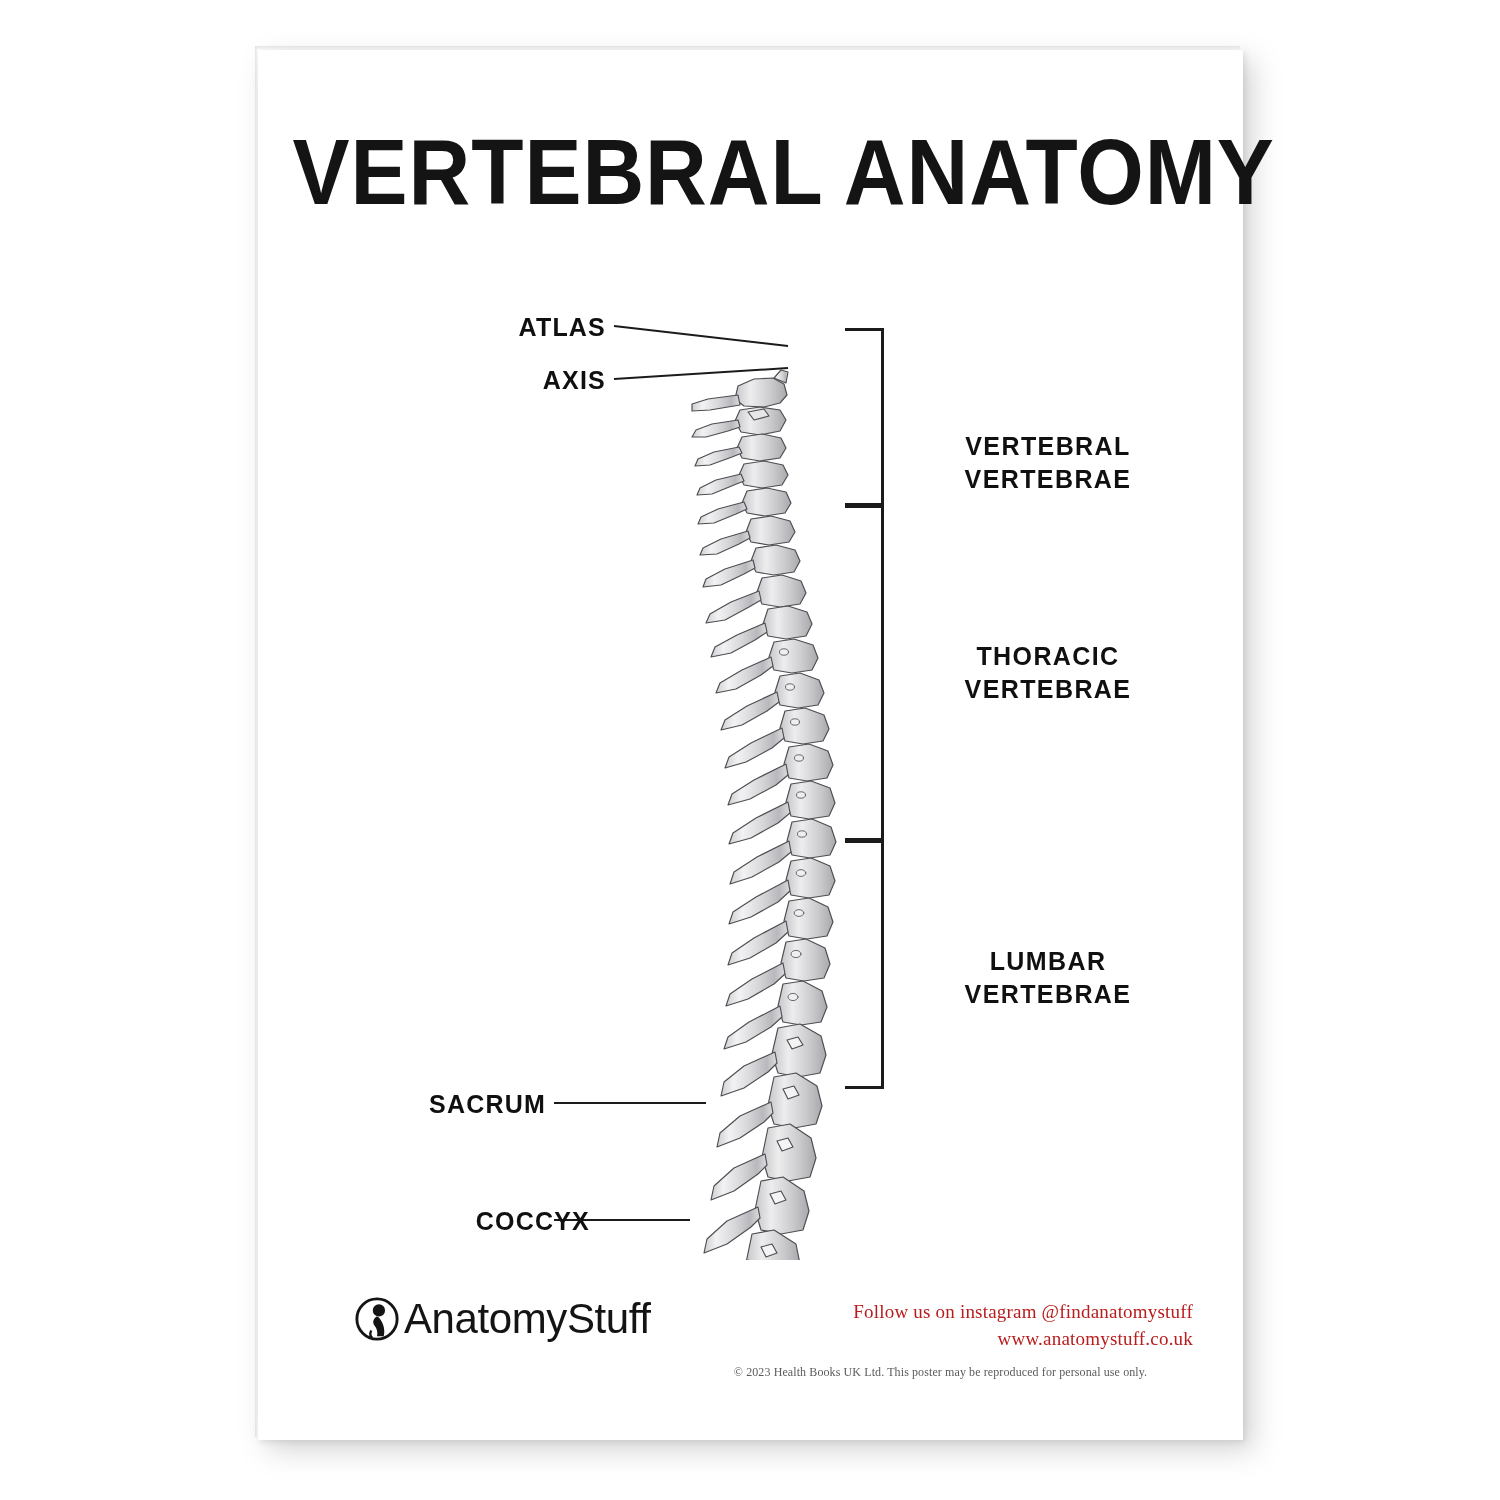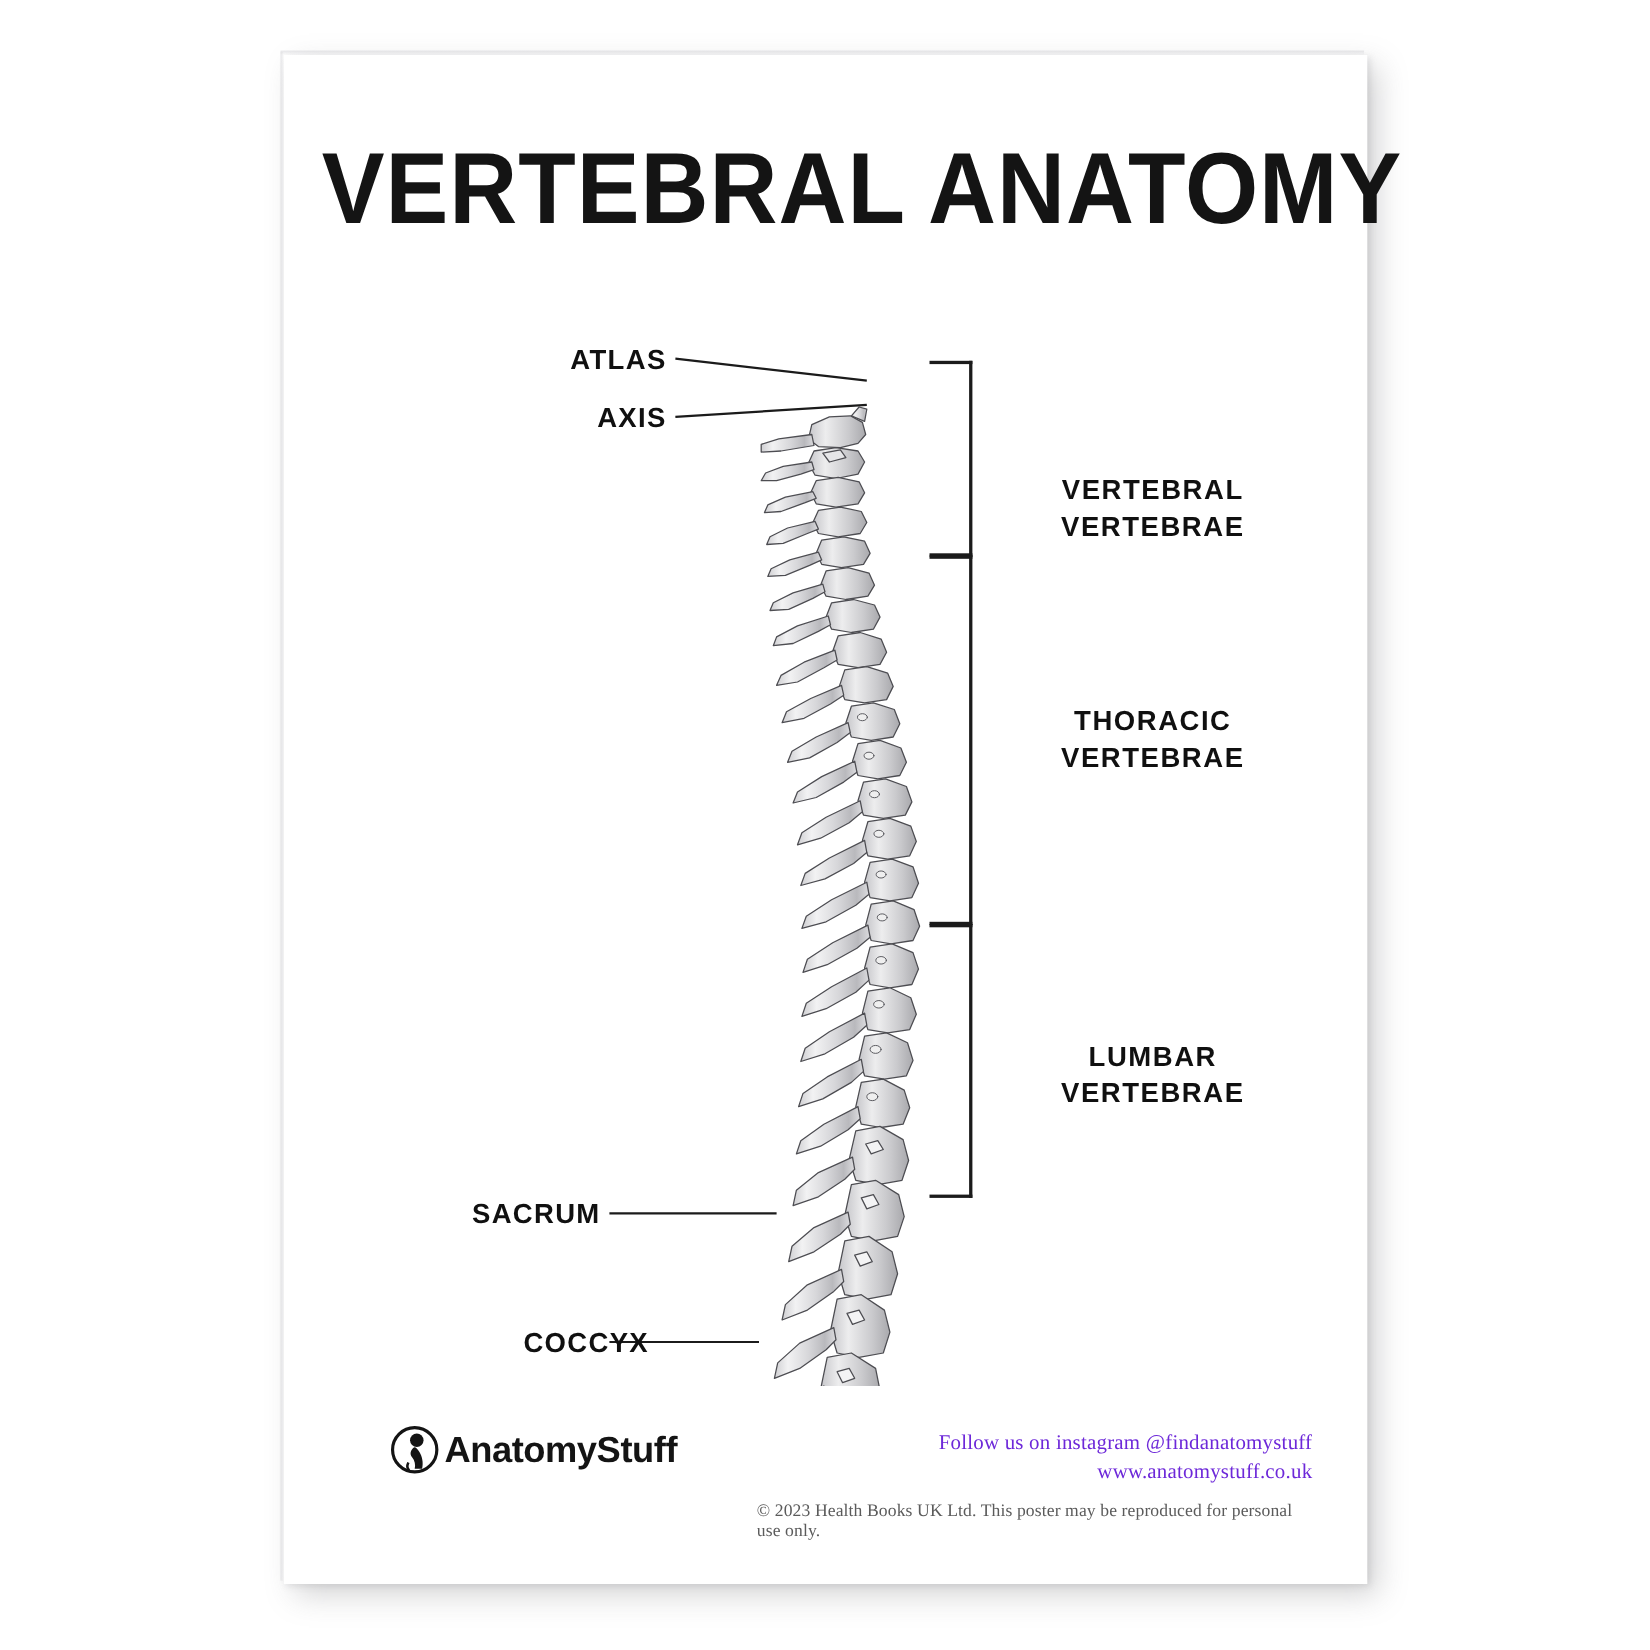--- a/index.html
+++ b/index.html
@@ -85,34 +85,34 @@
     color:#101010;
   }
   #sl-cervical{top:380px;}
   #sl-thoracic{top:590px;}
   #sl-lumbar{top:895px;}
 
   
   #logo{position:absolute;left:96px;top:1245px;display:flex;align-items:center;gap:4px;}
   #logo-mark{width:46px;height:46px;flex:0 0 auto;}
   #logo-text{
-    font-weight:700;font-size:33px;letter-spacing:-0.4px;color:#141414;
+    font-weight:400;font-size:42px;letter-spacing:-0.4px;color:#141414;
     font-family:"Liberation Sans", sans-serif;
   }
 
   #contact{
     position:absolute;left:430px;top:1248px;width:505px;text-align:right;
     font-family:"Liberation Serif", serif;
-    color:#6d28d9;
+    color:#b91c1c;
   }
   .contact-line{font-size:19px;line-height:27px;letter-spacing:0.2px;}
   #copyright{
-    position:absolute;left:430px;top:1315px;width:505px;text-align:left;
+    position:absolute;left:430px;top:1315px;width:505px;text-align:center;
     font-family:"Liberation Serif", serif;
-    font-size:16px;color:#5b5b5b;letter-spacing:0.1px;
+    font-size:12px;color:#5b5b5b;letter-spacing:0.1px;
   }
 </style>
 </head>
 <body>
 
 <div id="stage">
 
   <div id="poster">
 
     <div id="title">VERTEBRAL ANATOMY</div>

